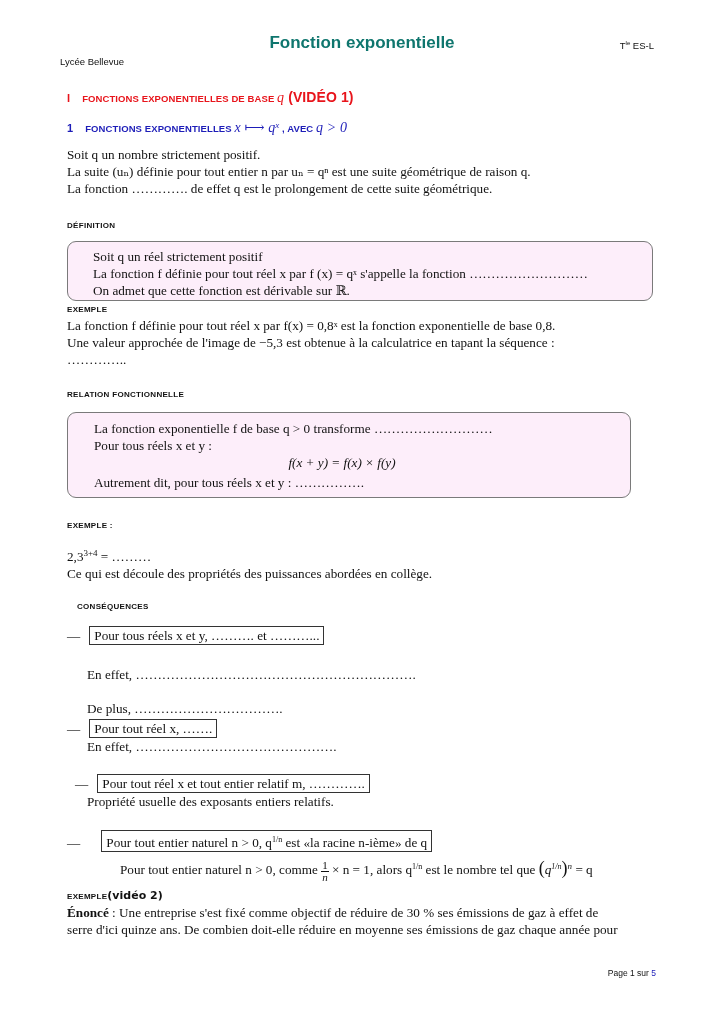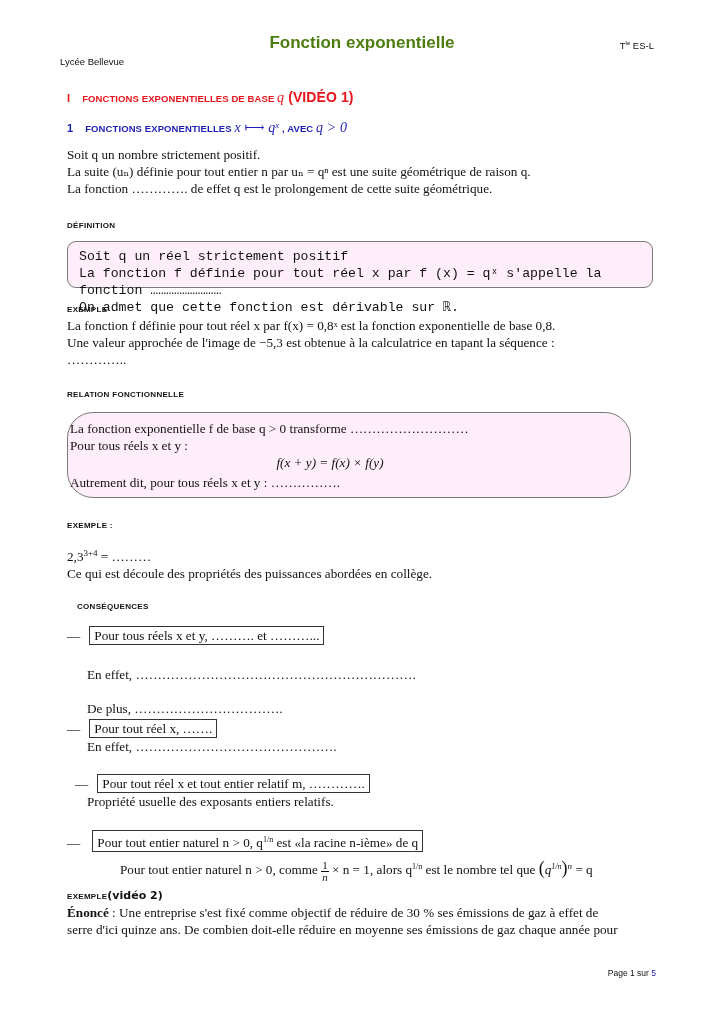--- a/index.html
+++ b/index.html
@@ -1,21 +1,21 @@
 <!DOCTYPE html>
 <html><head>
 <meta charset="utf-8">
 <style>
   html, body { margin: 0; padding: 0; background: #ffffff; }
   body { width: 724px; height: 1024px; position: relative; overflow: hidden;
          font-family: "Liberation Serif", "DejaVu Serif", serif; color: #111; }
   .abs { position: absolute; }
   .sans { font-family: "Liberation Sans", "DejaVu Sans", sans-serif; }
   .header-left { left: 60px; top: 56px; font-size: 9.5px; }
-  .header-title { left: 0; width: 724px; top: 33px; text-align: center; font-size: 17px; font-weight: bold; color: #4d7c0f; }
+  .header-title { left: 0; width: 724px; top: 33px; text-align: center; font-size: 17px; font-weight: bold; color: #0f766e; }
   .header-right { right: 70px; top: 40px; font-size: 9.5px; }
   .sec { font-weight: bold; font-size: 9.5px; letter-spacing: 0.1px; }
   .red { color: #e8141b; }
   .blue { color: #1d1db8; }
   .math-it { font-family: "Liberation Serif", "DejaVu Serif", serif; font-style: italic; font-size: 14px; font-weight: normal; }
   .txt { font-size: 13.2px; line-height: 17px; }
   .label { font-family: "Liberation Sans", "DejaVu Sans", sans-serif; font-weight: bold; font-size: 8px; letter-spacing: 0.3px; }
   .box { border: 1.3px solid #7a7a7a; border-radius: 9px; background: #fdeefa; }
   .rbox { border: 1.2px solid #333; padding: 0 4px; display: inline-block; line-height: 17px; }
   .dash { width: 14px; display: inline-block; }
@@ -40,35 +40,35 @@
   <span style="font-size:11px; margin-right:12px;">1</span><span>FONCTIONS EXPONENTIELLES </span><span class="math-it">x ⟼ q</span><sup class="math-it" style="font-size:9px;">x</sup><span> , AVEC </span><span class="math-it">q &gt; 0</span>
 </div>
 
 <div class="abs txt" style="left:67px; top:146px;">
   <div>Soit q un nombre strictement positif.</div>
   <div>La suite (uₙ) définie pour tout entier n par uₙ = qⁿ est une suite géométrique de raison q.</div>
   <div>La fonction  ………….  de effet q est le prolongement de cette suite géométrique.</div>
 </div>
 
 <div class="abs label" style="left:67px; top:221px;">DÉFINITION</div>
-<div class="abs box txt" style="left:67px; top:241px; width:586px; height:47px; padding:6px 0 0 11px; box-sizing:border-box;font-family:Liberation Mono, monospace;">
+<div class="abs box txt" style="left:67px; top:241px; width:586px; height:60px; padding:6px 0 0 25px; box-sizing:border-box;">
   <div>Soit q un réel strictement positif</div>
   <div>La fonction f définie pour tout réel x par f (x) = qˣ s'appelle la fonction ………………………</div>
   <div>On admet que cette fonction est dérivable sur ℝ.</div>
 </div>
 
 <div class="abs label" style="left:67px; top:305px;">EXEMPLE</div>
 <div class="abs txt" style="left:67px; top:317px;">
   <div>La fonction f définie pour tout réel x par f(x) = 0,8ˣ est la fonction exponentielle de base 0,8.</div>
   <div>Une valeur approchée de l'image de −5,3 est obtenue à la calculatrice en tapant la séquence :</div>
   <div>…………..</div>
 </div>
 
 <div class="abs label" style="left:67px; top:390px;">RELATION FONCTIONNELLE</div>
-<div class="abs box txt" style="left:67px; top:412px; width:564px; height:86px; padding:7px 0 0 2px; box-sizing:border-box;border-radius:26px;">
+<div class="abs box txt" style="left:67px; top:412px; width:564px; height:86px; padding:7px 0 0 26px; box-sizing:border-box;">
   <div>La fonction exponentielle f de base q &gt; 0 transforme ………………………</div>
   <div>Pour tous réels x et y :</div>
   <div style="text-align:center; padding-right:40px; font-style:italic;">f(x + y) = f(x) × f(y)</div>
   <div style="margin-top:3px;">Autrement dit, pour tous réels x et y : …………….</div>
 </div>
 
 <div class="abs label" style="left:67px; top:521px;">EXEMPLE :</div>
 <div class="abs txt" style="left:67px; top:545px;">
   <div><span>2,3</span><sup>3+4</sup><span> = ………</span></div>
   <div>Ce qui est découle des propriétés des puissances abordées en collège.</div>
@@ -90,21 +90,21 @@
 <div class="abs txt" style="left:87px; top:738px;">En effet,  ……………………………………….</div>
 
 <div class="abs txt" style="left:75px; top:774px;">
   <span class="dash">—</span>
   <span class="rbox" style="margin-left:5px;">Pour tout réel x et tout entier relatif m,  ………….</span>
 </div>
 <div class="abs txt" style="left:87px; top:793px;">Propriété usuelle des exposants entiers relatifs.</div>
 
 <div class="abs txt" style="left:67px; top:830px;">
   <span class="dash">—</span>
-  <span class="rbox" style="margin-left:8px;"><span>Pour tout entier naturel n &gt; 0, q</span><sup style="font-size:8px;">1/n</sup><span> est «la racine n-ième» de q</span></span>
+  <span class="rbox" style="margin-left:17px;"><span>Pour tout entier naturel n &gt; 0, q</span><sup style="font-size:8px;">1/n</sup><span> est «la racine n-ième» de q</span></span>
 </div>
 
 <div class="abs txt" style="left:84px; top:853px; line-height:26px;margin-left:36px;">
   <span>Pour tout entier naturel n &gt; 0, comme </span><span class="frac"><span class="top">1</span><span style="font-style:italic;">n</span></span><span> × n = 1, alors q</span><sup style="font-size:8px;">1/n</sup><span> est le nombre tel que </span><span style="font-style:italic;"><span style="font-size:18px; font-style:normal;">(</span>q<sup style="font-size:8px;">1/n</sup><span style="font-size:18px; font-style:normal;">)</span><sup>n</sup></span><span> = q</span>
 </div>
 
 <div class="abs txt" style="left:67px; top:886px;">
   <span class="label">EXEMPLE</span><span style="font-weight:bold; font-family:'DejaVu Sans', sans-serif; font-size:11px;">(vidéo 2)</span>
 </div>
 <div class="abs txt" style="left:67px; top:904px; width:590px; text-align:justify;">

